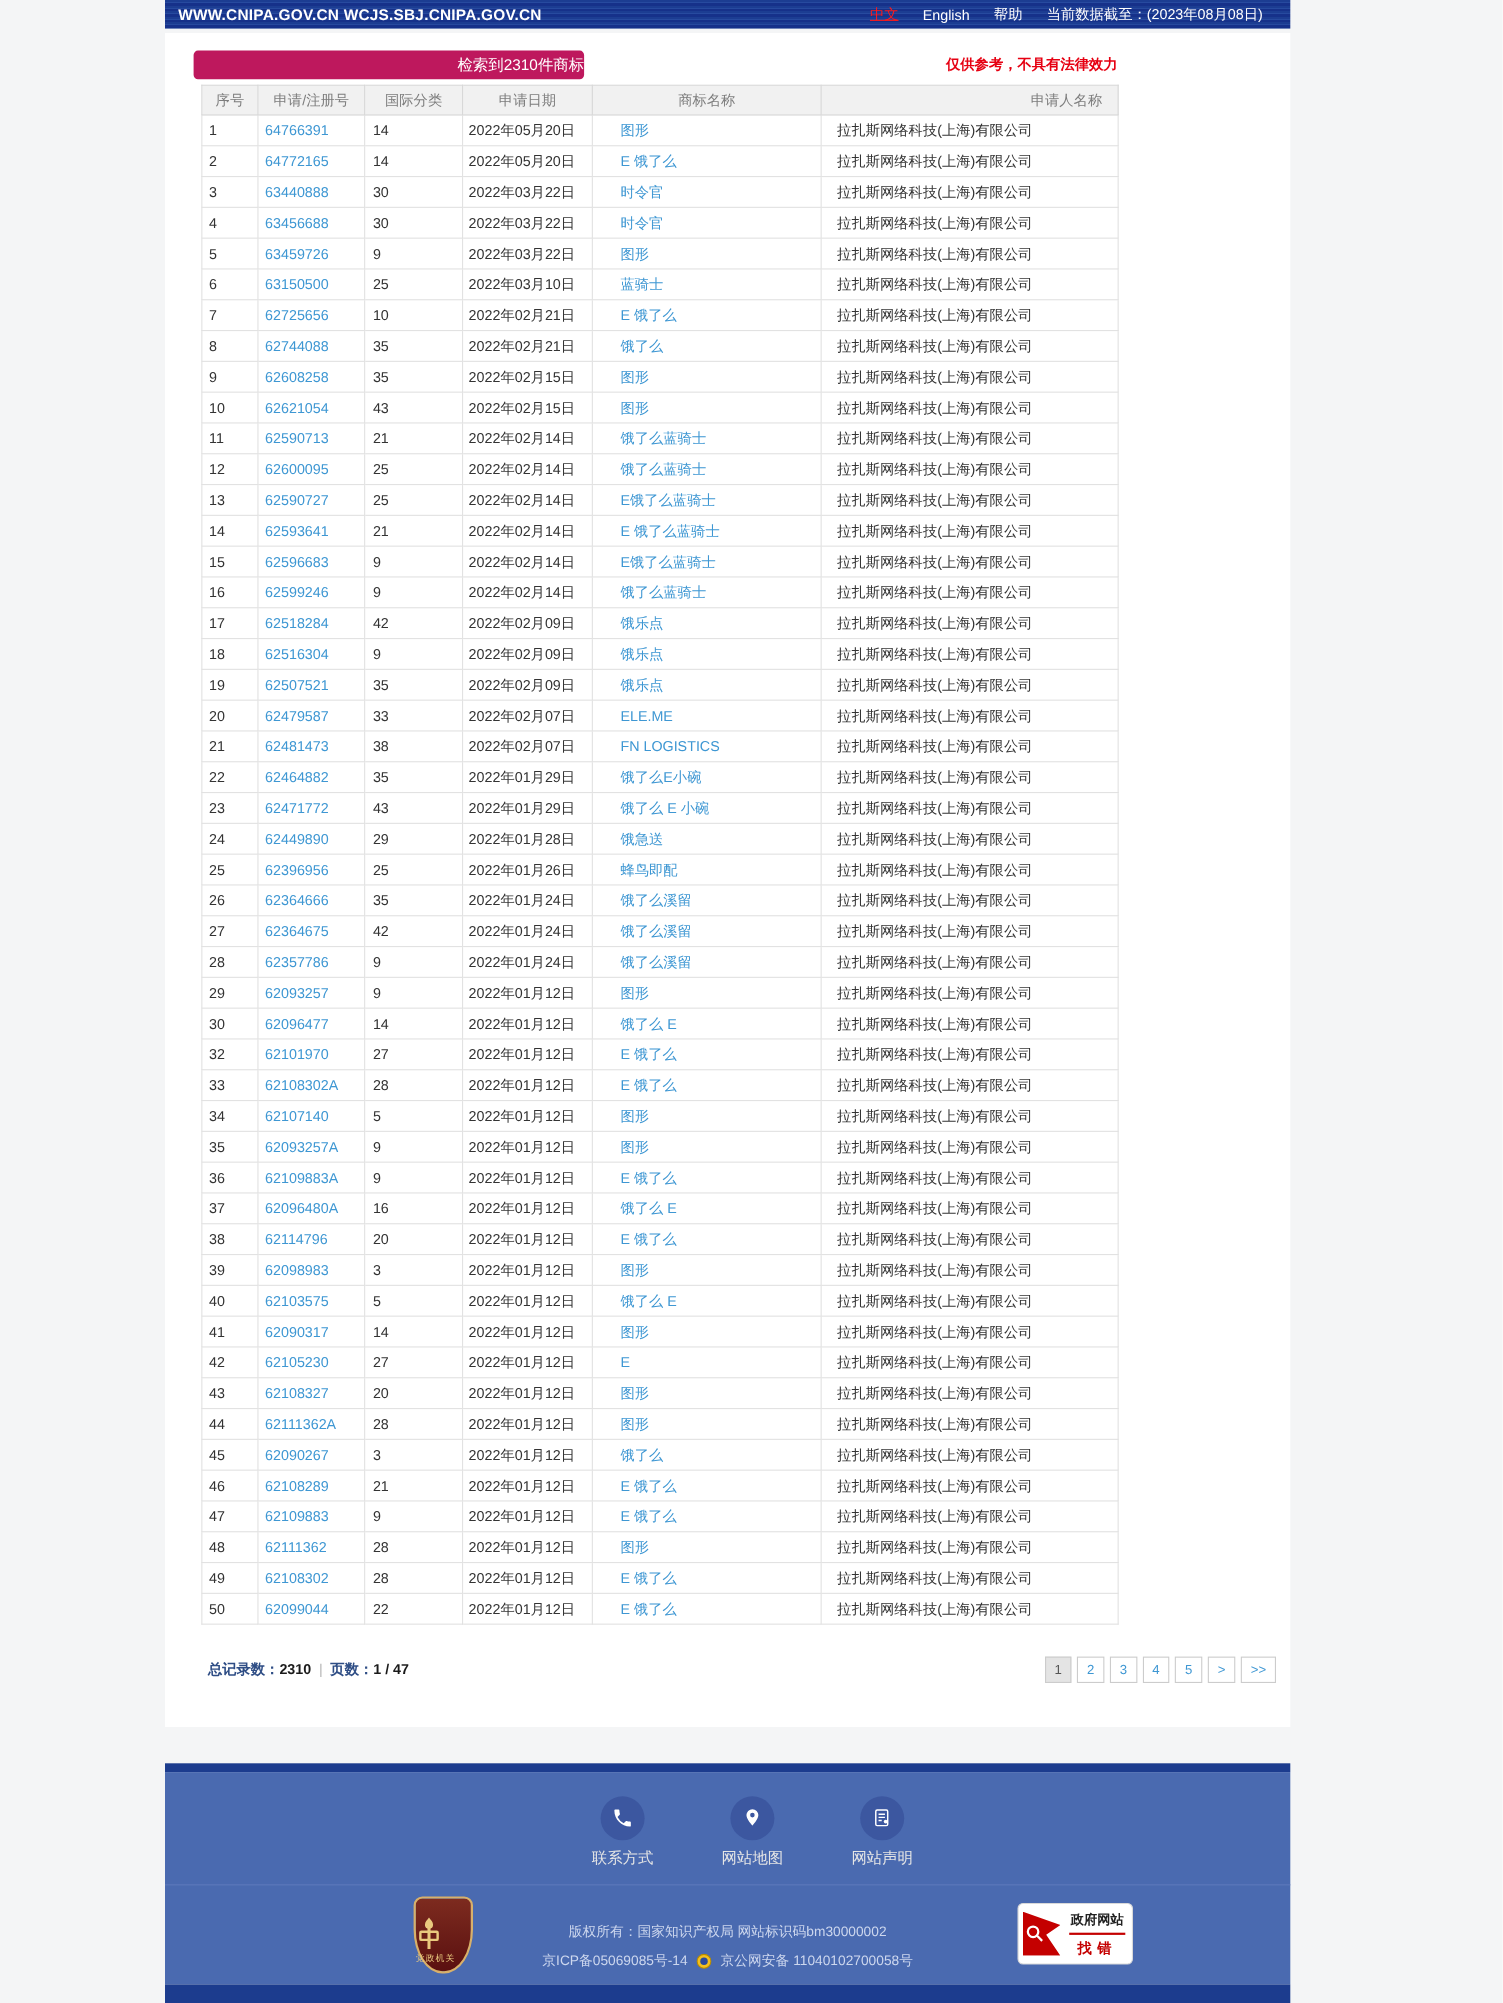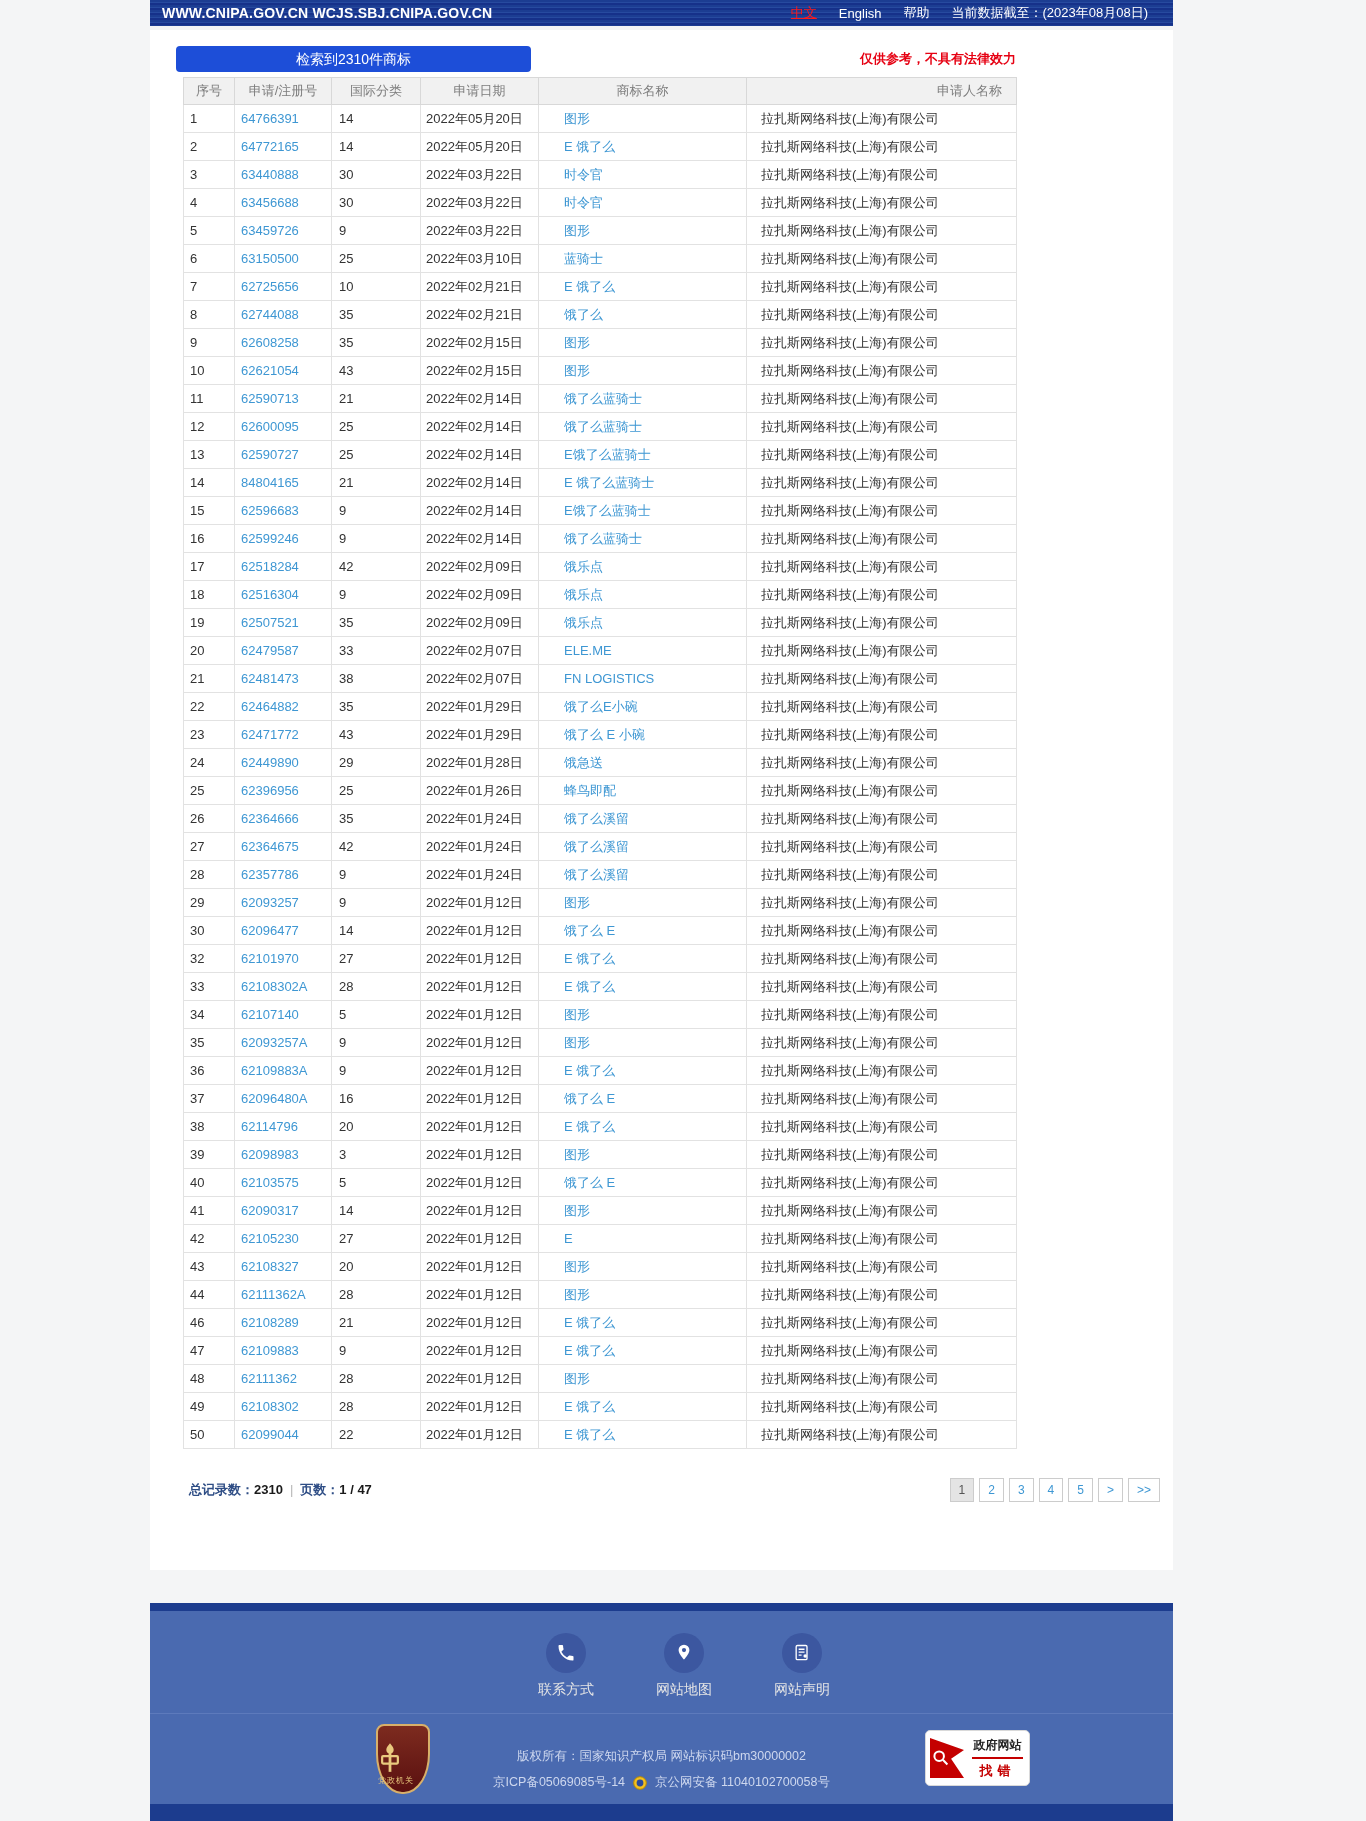--- a/index.html
+++ b/index.html
@@ -13,22 +13,22 @@
     background:repeating-linear-gradient(180deg,#16318а 0); }
   .topbar { background:repeating-linear-gradient(180deg,#1c3d92 0px,#1c3d92 2px,#274a9f 2px,#274a9f 3px,#16318a 3px,#16318a 5px); }
   .topbar .site { font-weight:bold; font-size:14px; padding-left:12px; letter-spacing:.2px; }
   .topbar .right { margin-left:auto; display:flex; align-items:center; gap:22px; padding-right:25px; }
   .topbar a { color:#fff; text-decoration:none; }
   .topbar .zh { color:#ff1a1a; text-decoration:underline; }
 
   
   .content { background:#fff; margin-top:4px; padding-top:8px; min-height:1540px; }
   .banner-row { display:flex; align-items:center; margin:8px 26px 0 26px; height:26px; }
-  .result-banner { width:355px; height:26px; line-height:26px; text-align:center; color:#fff;
-    background:#1d4ed8; border-radius:4px; font-size:14px; }
+  .result-banner { width:355px; height:26px; line-height:26px; text-align:right; color:#fff;
+    background:#be185d; border-radius:4px; font-size:14px; }
   .disclaimer { margin-left:auto; margin-right:131px; color:#e60012; font-weight:bold; font-size:13px; }
 
   
   table.results { border-collapse:collapse; margin:5px 157px 0 33px; width:833px; table-layout:fixed;
     border:1px solid #cfcfcf; font-size:13px; }
   .results col:nth-child(1){width:51px} .results col:nth-child(2){width:97px}
   .results col:nth-child(3){width:89px} .results col:nth-child(4){width:118px}
   .results col:nth-child(5){width:208px} .results col:nth-child(6){width:270px}
   .results th { height:27px; background:#f1f1f1; color:#7d7d7d; font-weight:normal;
     border:1px solid #d8d8d8; text-align:center; }
@@ -222,21 +222,21 @@
           <tr>
             <td class="c0">13</td>
             <td class="c1"><a href="#">62590727</a></td>
             <td class="c2">25</td>
             <td class="c3">2022年02月14日</td>
             <td class="c4"><a href="#">E饿了么蓝骑士</a></td>
             <td class="c5">拉扎斯网络科技(上海)有限公司</td>
           </tr>
           <tr>
             <td class="c0">14</td>
-            <td class="c1"><a href="#">84804165</a></td>
+            <td class="c1"><a href="#">62593641</a></td>
             <td class="c2">21</td>
             <td class="c3">2022年02月14日</td>
             <td class="c4"><a href="#">E 饿了么蓝骑士</a></td>
             <td class="c5">拉扎斯网络科技(上海)有限公司</td>
           </tr>
           <tr>
             <td class="c0">15</td>
             <td class="c1"><a href="#">62596683</a></td>
             <td class="c2">9</td>
             <td class="c3">2022年02月14日</td>
@@ -458,20 +458,28 @@
             <td class="c3">2022年01月12日</td>
             <td class="c4"><a href="#">图形</a></td>
             <td class="c5">拉扎斯网络科技(上海)有限公司</td>
           </tr>
           <tr>
             <td class="c0">44</td>
             <td class="c1"><a href="#">62111362A</a></td>
             <td class="c2">28</td>
             <td class="c3">2022年01月12日</td>
             <td class="c4"><a href="#">图形</a></td>
+            <td class="c5">拉扎斯网络科技(上海)有限公司</td>
+          </tr>
+          <tr>
+            <td class="c0">45</td>
+            <td class="c1"><a href="#">62090267</a></td>
+            <td class="c2">3</td>
+            <td class="c3">2022年01月12日</td>
+            <td class="c4"><a href="#">饿了么</a></td>
             <td class="c5">拉扎斯网络科技(上海)有限公司</td>
           </tr>
           <tr>
             <td class="c0">46</td>
             <td class="c1"><a href="#">62108289</a></td>
             <td class="c2">21</td>
             <td class="c3">2022年01月12日</td>
             <td class="c4"><a href="#">E 饿了么</a></td>
             <td class="c5">拉扎斯网络科技(上海)有限公司</td>
           </tr>

